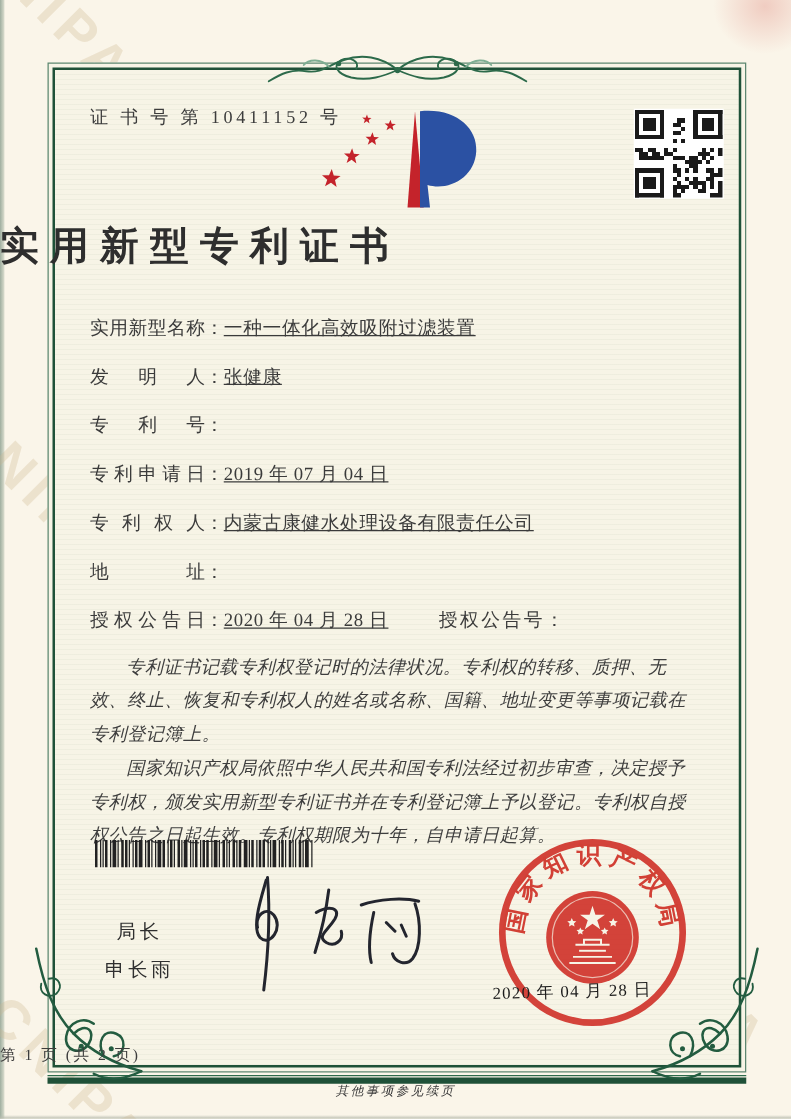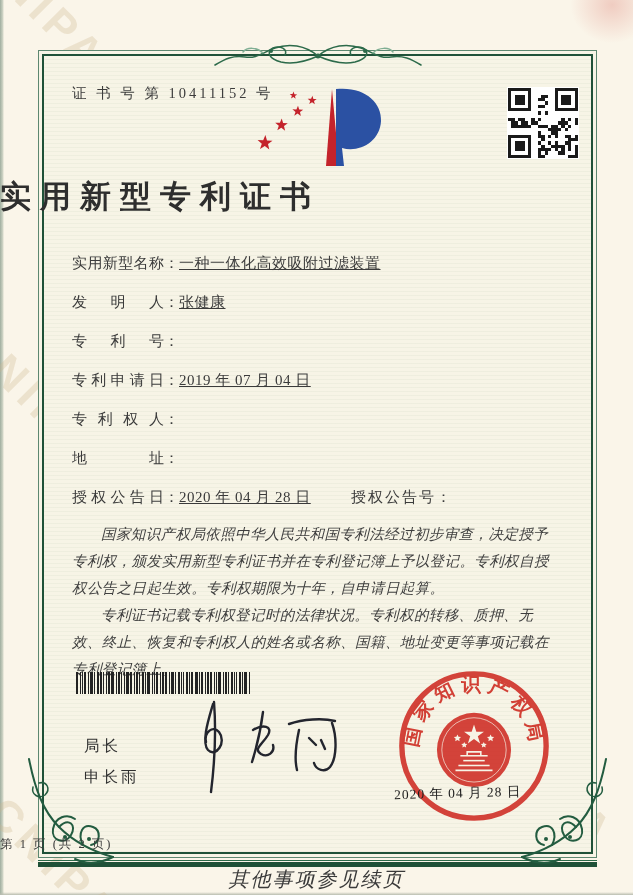--- a/index.html
+++ b/index.html
@@ -49,28 +49,28 @@
   .frow{display:flex;align-items:flex-end;margin-bottom:17px;line-height:22px;}
   .flabel{display:inline-block;width:92px;flex:0 0 92px;text-align:justify;text-align-last:justify;}
   .fcolon{flex:0 0 15px;}
   .fvalue{flex:1;letter-spacing:0.5px;text-decoration:underline;}
   .auth-date{flex:0 0 172px;}
   .flabel2{flex:0 0 auto;letter-spacing:2px;}
   .paras{position:absolute;left:72px;top:521px;width:488px;
     font-size:14.5px;line-height:1.86;color:#3e3e3e;font-style:italic;letter-spacing:0.4px;}
   .paras p{margin:0;text-indent:2em;}
   .barcode{position:absolute;left:76px;top:672px;}
-  .director{position:absolute;left:84px;top:730px;font-size:15.5px;letter-spacing:3px;color:#2f2f2f;line-height:31px;}
+  .director{position:absolute;left:84px;top:730px;font-size:15.5px;letter-spacing:3px;color:#2f2f2f;line-height:31px;text-align:center;}
   .signature{position:absolute;left:183px;top:700px;}
   .seal{position:absolute;left:396px;top:668px;width:156px;height:156px;}
   .seal-date{position:absolute;left:394px;top:784px;width:170px;font-size:13.5px;
     letter-spacing:1px;color:#1c1c1c;transform:rotate(-1.5deg);}
   .page-num{position:absolute;left:0;right:0;top:836px;text-align:left;font-size:12.5px;letter-spacing:2px;color:#3c3c3c;}
   .cont-note{position:absolute;left:0;right:0;top:866px;text-align:center;
-    font-size:20px;font-style:italic;letter-spacing:2px;color:#3a3a3a;z-index:6;}
+    font-size:10px;font-style:italic;letter-spacing:2px;color:#3a3a3a;z-index:6;}
 </style>
 </head>
 <body>
 
 <div class="edge-left"></div>
 <div class="edge-bottom"></div>
 <div class="pink-smudge"></div>
 
 <span class="wm wm1">CNIPA</span>
 <span class="wm wm2">CNIPA</span>
@@ -272,37 +272,38 @@
         <span class="fcolon">：</span>
     </div>
     <div class="frow">
       <span class="flabel">专利申请日</span>
         <span class="fcolon">：</span>
       <span class="fvalue">2019 年 07 月 04 日</span>
     </div>
     <div class="frow">
       <span class="flabel">专利权人</span>
         <span class="fcolon">：</span>
+      <span class="fvalue">内蒙古康健水处理设备有限责任公司</span>
     </div>
     <div class="frow">
       <span class="flabel">地址</span>
         <span class="fcolon">：</span>
     </div>
     <div class="frow">
       <span class="flabel">授权公告日</span>
         <span class="fcolon">：</span>
       <span class="fvalue auth-date">2020 年 04 月 28 日</span>
       <span class="flabel2">授权公告号</span>
         <span class="fcolon">：</span>
     </div>
   </div>
 
   <div class="paras">
+    <p>专利证书记载专利权登记时的法律状况。专利权的转移、质押、无效、终止、恢复和专利权人的姓名或名称、国籍、地址变更等事项记载在专利登记簿上。</p>
     <p>国家知识产权局依照中华人民共和国专利法经过初步审查，决定授予专利权，颁发实用新型专利证书并在专利登记簿上予以登记。专利权自授权公告之日起生效。专利权期限为十年，自申请日起算。</p>
-    <p>专利证书记载专利权登记时的法律状况。专利权的转移、质押、无效、终止、恢复和专利权人的姓名或名称、国籍、地址变更等事项记载在专利登记簿上。</p>
   </div>
 
   <svg class="barcode" width="176" height="22" viewBox="0 0 176 22">
       <rect x="0" y="0" width="2" height="22" fill="#222"></rect>
       <rect x="4" y="0" width="1" height="22" fill="#222"></rect>
       <rect x="6" y="0" width="1" height="22" fill="#222"></rect>
       <rect x="8" y="0" width="2" height="22" fill="#222"></rect>
       <rect x="12" y="0" width="1" height="22" fill="#222"></rect>
       <rect x="14" y="0" width="3" height="22" fill="#222"></rect>
       <rect x="18" y="0" width="1" height="22" fill="#222"></rect>

